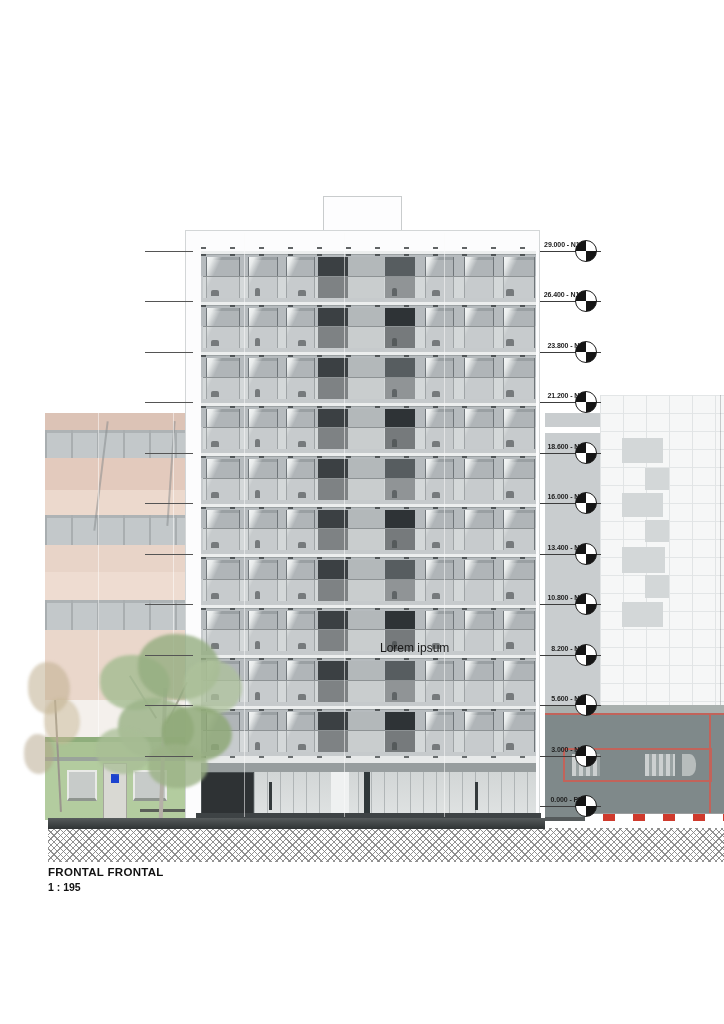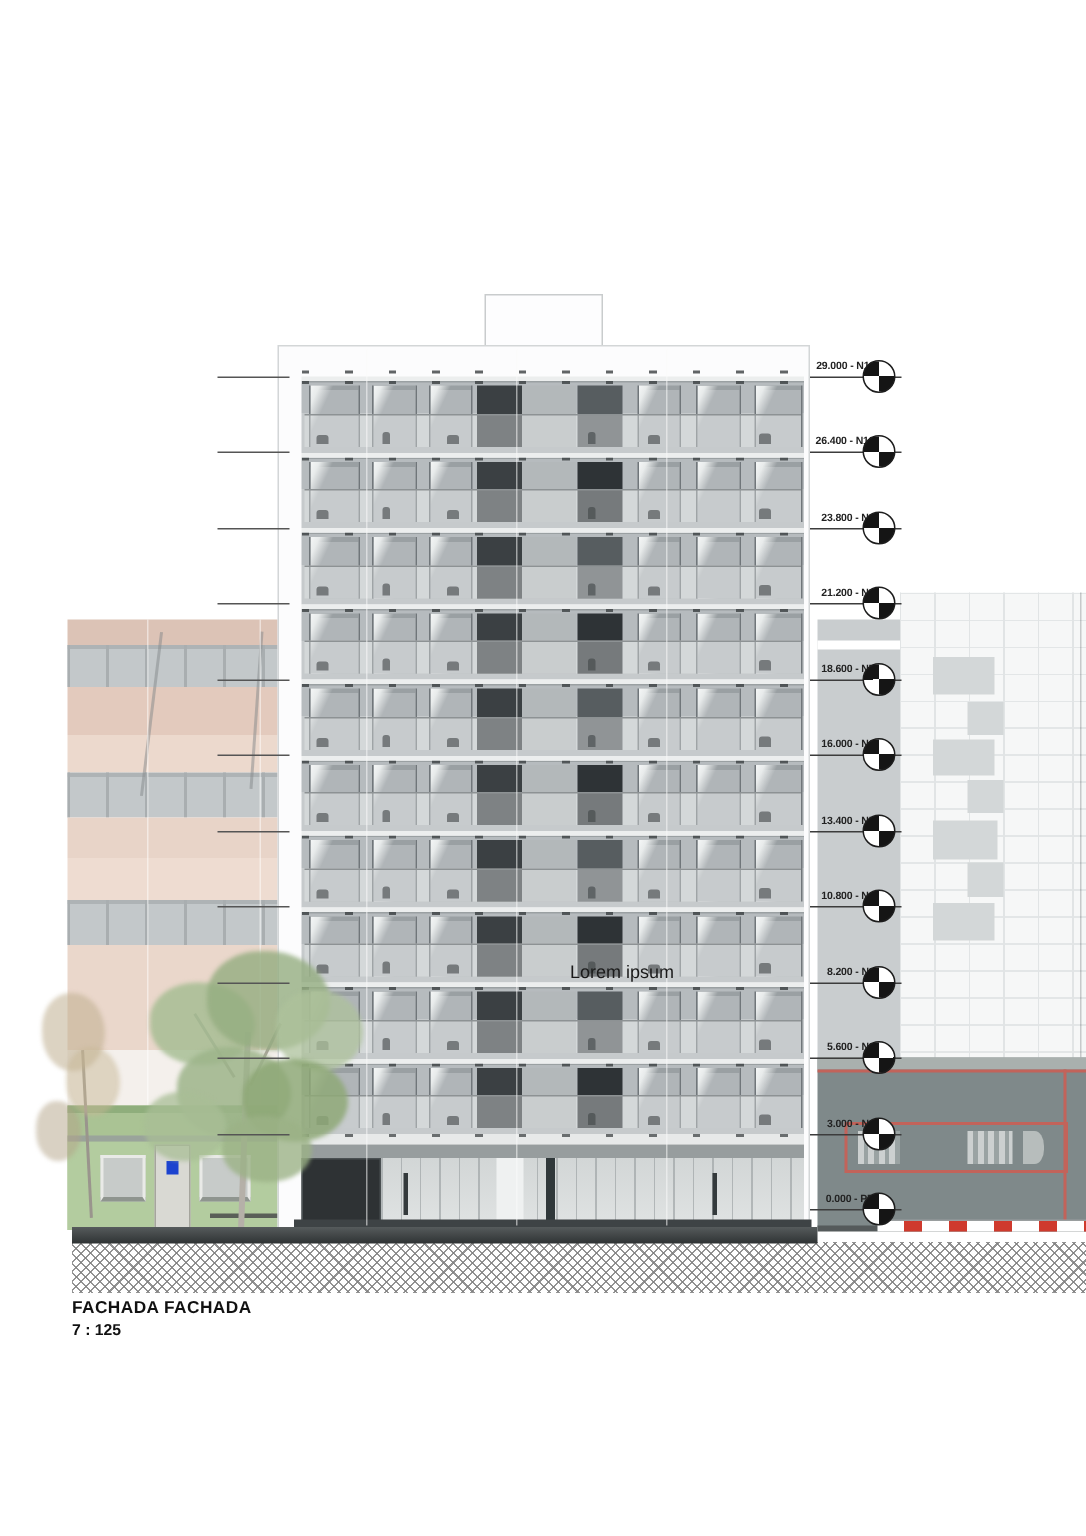--- a/index.html
+++ b/index.html
@@ -469,15 +469,15 @@
       <div class="lvl-tick" style="top: 755.5px;"></div>
       <div class="lvl-label" style="top: 745.5px;">3.000 - N1</div>
       <div class="lvl-marker" style="left: 575px; top: 744.5px;"></div>
       <div class="lvl-line" style="top: 806px;"></div>
       <div class="lvl-label" style="top: 796px;">0.000 - PB</div>
       <div class="lvl-marker" style="left: 575px; top: 795px;"></div>
     </div>
 
   <div class="note">Lorem ipsum</div>
 
-  <div class="title">FACHADA FACHADA</div>
-  <div class="scale">7 : 125</div>
+  <div class="title">FRONTAL FRONTAL</div>
+  <div class="scale">1 : 195</div>
 </div>
 
 </body></html>

